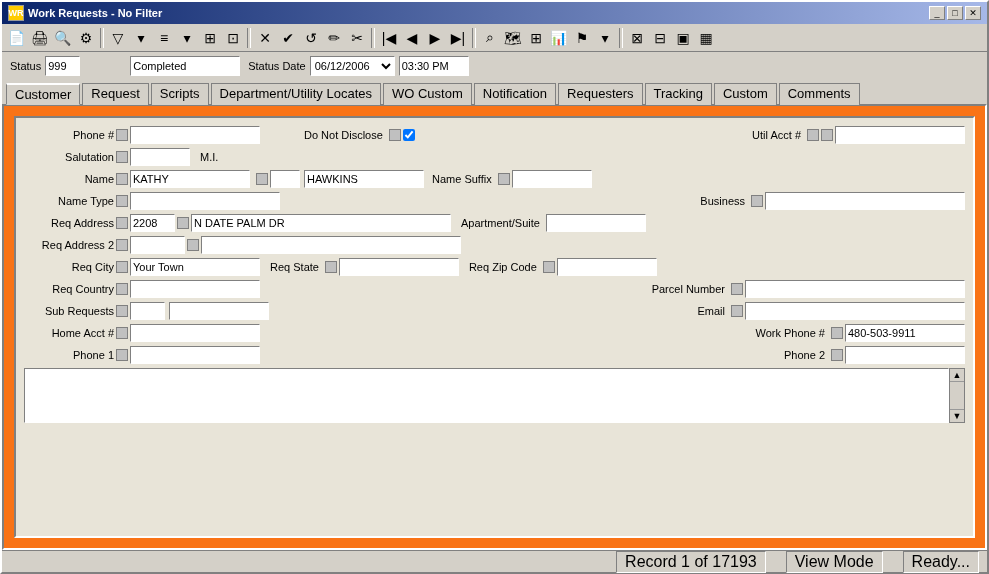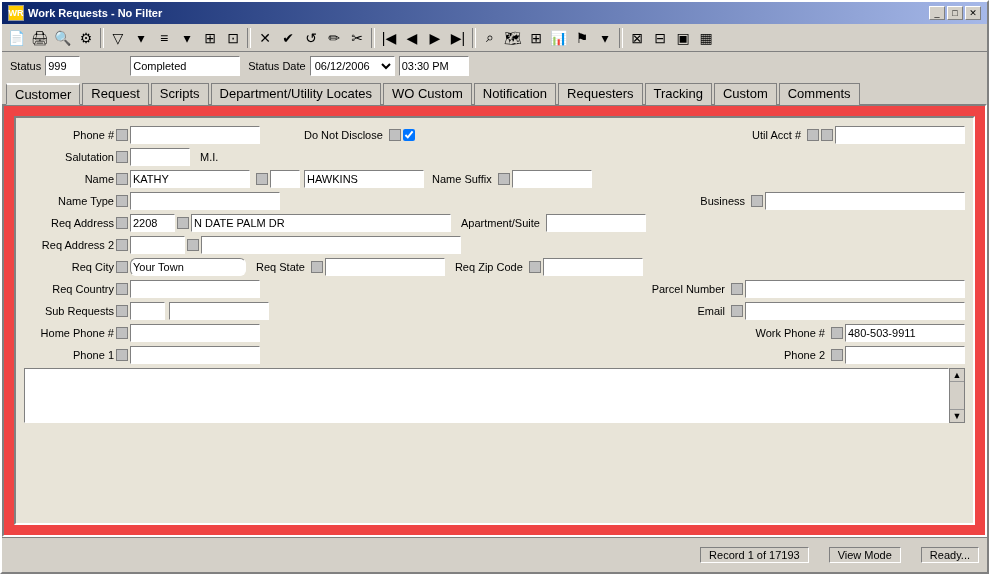--- a/index.html
+++ b/index.html
@@ -161,21 +161,21 @@
     }
     .tab.active {
       background: #d4d0c8;
       border-top: 2px solid #ffffff;
       font-weight: normal;
       z-index: 1;
       border-bottom: 1px solid #d4d0c8;
     }
     .content-area {
       flex: 1;
-      background: #ef4444;
+      background: #f97316;
       border: 2px solid;
       border-top-color: #808080;
       border-left-color: #808080;
       border-right-color: #ffffff;
       border-bottom-color: #ffffff;
       padding: 10px;
       overflow: hidden;
     }
     .form-area {
       background: #e8e4d8;
@@ -223,23 +223,23 @@
       height: 12px;
     }
     .bottom-status {
       background: #d4d0c8;
       border-top: 1px solid #808080;
       padding: 2px 8px;
       display: flex;
       align-items: center;
       justify-content: flex-end;
       gap: 20px;
-      height: 35px;
-      flex-shrink: 0;
-      font-size: 11px;
+      height: 22px;
+      flex-shrink: 0;
+      font-size: 16px;
     }
     .bottom-status-item {
       padding: 1px 8px;
       border: 1px solid;
       border-top-color: #808080;
       border-left-color: #808080;
       border-right-color: #ffffff;
       border-bottom-color: #ffffff;
       background: #d4d0c8;
     }
@@ -406,21 +406,21 @@
         <span class="field-label" style="width:90px;">Req Address 2</span>
         <span class="field-indicator"></span>
         <input class="field-input" style="width: 55px;" type="text">
         <span class="field-indicator"></span>
         <input class="field-input" style="width: 260px;" type="text">
       </div>
 
       <div class="form-row">
         <span class="field-label" style="width:90px;">Req City</span>
         <span class="field-indicator"></span>
-        <input class="field-input" style="width: 116px; border-radius: 6px;" type="text" value="Your Town">
+        <input class="field-input" style="width: 130px;" type="text" value="Your Town">
         <span class="field-label" style="margin-left:8px;">Req State</span>
         <span class="field-indicator" style="margin-left:4px;"></span>
         <input class="field-input" style="width: 120px;" type="text">
         <span class="field-label" style="margin-left:8px;">Req Zip Code</span>
         <span class="field-indicator" style="margin-left:4px;"></span>
         <input class="field-input" style="width: 100px;" type="text">
       </div>
 
       <div class="form-row">
         <span class="field-label" style="width:90px;">Req Country</span>
@@ -437,21 +437,21 @@
         <span class="field-indicator"></span>
         <input class="field-input" style="width: 35px;" type="text">
         <input class="field-input" style="width: 100px; margin-left: 2px;" type="text">
         <span style="flex:1;"></span>
         <span class="field-label">Email</span>
         <span class="field-indicator" style="margin-left:4px;"></span>
         <input class="field-input" style="width: 220px;" type="text">
       </div>
 
       <div class="form-row">
-        <span class="field-label" style="width:90px;">Home Phone #</span>
+        <span class="field-label" style="width:90px;">Home Acct #</span>
         <span class="field-indicator"></span>
         <input class="field-input" style="width: 130px;" type="text">
         <span style="flex:1;"></span>
         <span class="field-label">Work Phone #</span>
         <span class="field-indicator" style="margin-left:4px;"></span>
         <input class="field-input" style="width: 120px;" type="text" value="480-503-9911">
       </div>
 
       <div class="form-row">
         <span class="field-label" style="width:90px;">Phone 1</span>

